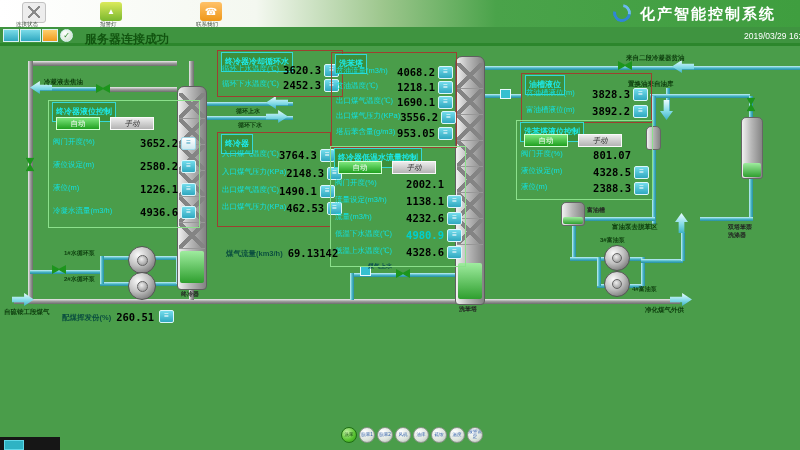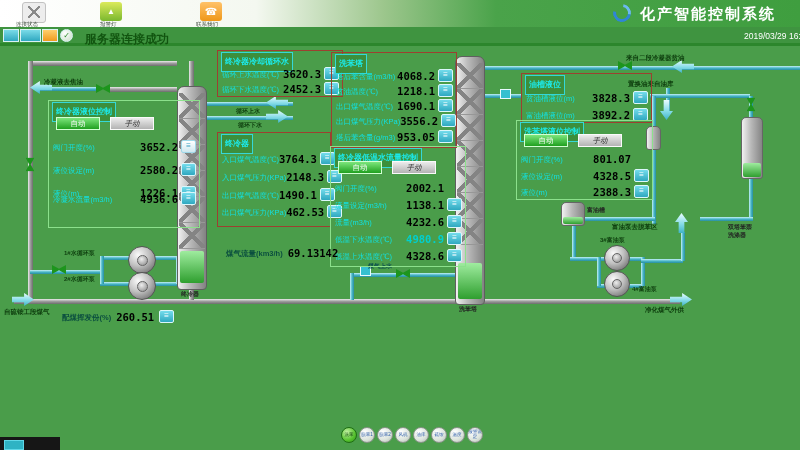--- a/index.html
+++ b/index.html
@@ -56,21 +56,21 @@
   
   .panel{position:absolute;}
   .panel.red{border:1px solid #9c4030;}
   .panel.green{border:1px solid #8ce08c;}
   .ptitle{position:absolute;top:1px;left:3px;display:inline-block;border:1px solid #35d8d8;color:#1ce9e9;
           background:#3c8f3c;font-size:8px;font-weight:bold;padding:4px 3px;white-space:nowrap;line-height:10px;}
   .ambtns{position:absolute;left:7px;display:flex;gap:10px;}
   .auto-btn,.man-btn{width:42px;height:11px;font-size:7.5px;line-height:11px;text-align:center;cursor:pointer;}
   .auto-btn{background:linear-gradient(#7ce67c,#1fa01f);color:#fff;border:1px solid #d2ffd2;}
   .man-btn{background:linear-gradient(#ececec,#b3b3b3);color:#333;border:1px solid #fafafa;font-style:italic;}
-  .prow{position:absolute;left:4px;right:3px;height:16px;display:flex;align-items:flex-end;}
+  .prow{position:absolute;left:4px;right:3px;height:16px;display:flex;align-items:flex-start;}
   .plabel{color:#12e0e0;font-size:7.5px;flex:1;white-space:nowrap;}
   .pvalue{color:#000;font-weight:bold;font-size:10.5px;font-family:"DejaVu Sans Mono",monospace;
           margin-right:3px;white-space:nowrap;}
   .pvalue.accent{color:#00cfcf;}
   .trendbtn{width:13px;height:11px;flex:none;background:linear-gradient(180deg,#74dcec,#2fa8c0);
             border:1px solid #dbf7fb;border-radius:2px;color:#fff;font-size:8px;line-height:10px;text-align:center;cursor:pointer;}
   .trendbtn.alt{background:linear-gradient(#ffffff,#cfe8ef);color:#3aa0c0;border-color:#9fd8e8;}
   .trendspacer{width:15px;flex:none;}
   .inline-row{position:absolute;display:flex;align-items:flex-end;gap:5px;}
   .ilabel{color:#0b4f3f;font-size:7.5px;font-weight:bold;white-space:nowrap;}
@@ -234,21 +234,21 @@
     <div class="prow" style="top:59px">
         <span class="plabel">液位设定(m)</span>
         <span class="pvalue">2580.2</span>
         <span class="trendbtn">≡</span>
       </div>
     <div class="prow" style="top:82px">
         <span class="plabel">液位(m)</span>
         <span class="pvalue">1226.1</span>
         <span class="trendbtn">≡</span>
       </div>
-    <div class="prow" style="top:88px">
+    <div class="prow" style="top:105px">
         <span class="plabel">冷凝水流量(m3/h)</span>
         <span class="pvalue">4936.6</span>
         <span class="trendbtn">≡</span>
       </div>
   </div>
 
   <div class="panel red" style="left:217px;top:50px;width:124px;height:45px">
     <span class="ptitle">终冷器冷却循环水</span>
     <div class="prow" style="top:13px">
         <span class="plabel">循环上水温度(℃)</span>
@@ -282,21 +282,21 @@
     <div class="prow" style="top:69px">
         <span class="plabel">出口煤气压力(KPa)</span>
         <span class="pvalue">462.53</span>
         <span class="trendbtn">≡</span>
       </div>
   </div>
 
   <div class="panel red" style="left:331px;top:52px;width:124px;height:94px">
     <span class="ptitle">洗苯塔</span>
     <div class="prow" style="top:13px">
-        <span class="plabel">塔后苯含量(m3/h)</span>
+        <span class="plabel">贫油流量(m3/h)</span>
         <span class="pvalue">4068.2</span>
         <span class="trendbtn">≡</span>
       </div>
     <div class="prow" style="top:28px">
         <span class="plabel">贫油温度(℃)</span>
         <span class="pvalue">1218.1</span>
         <span class="trendbtn">≡</span>
       </div>
     <div class="prow" style="top:43px">
         <span class="plabel">出口煤气温度(℃)</span>

